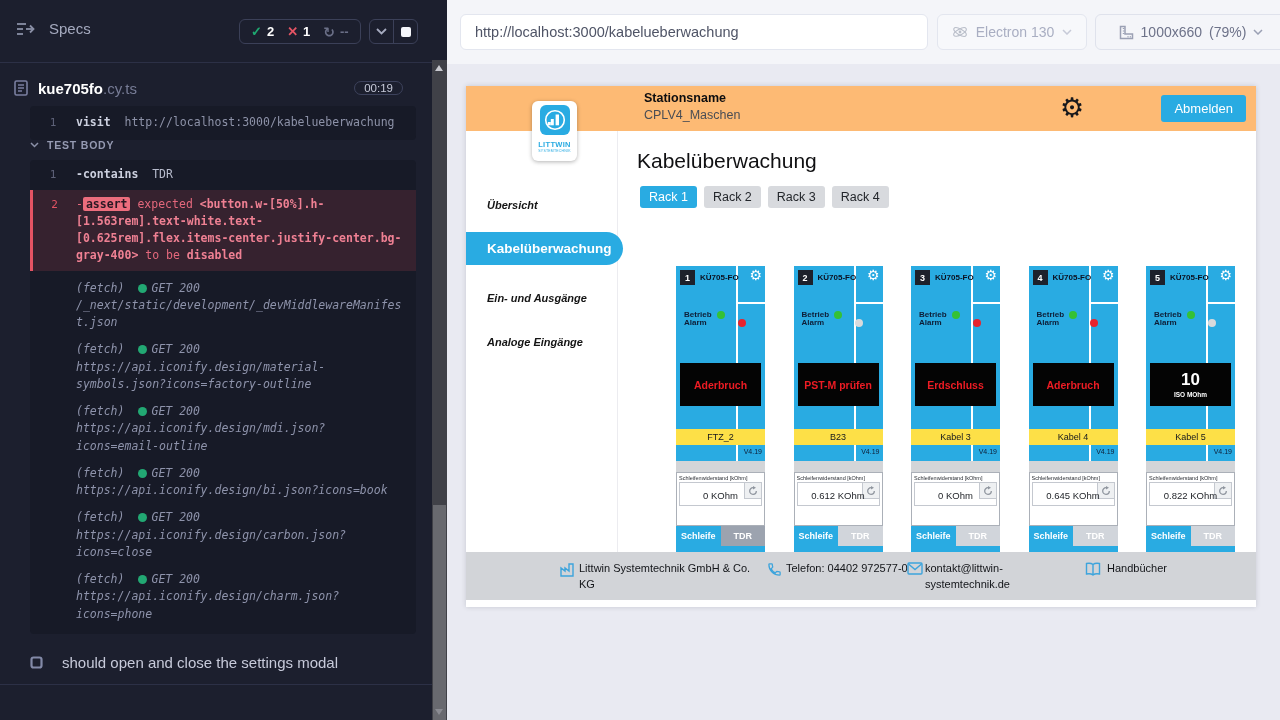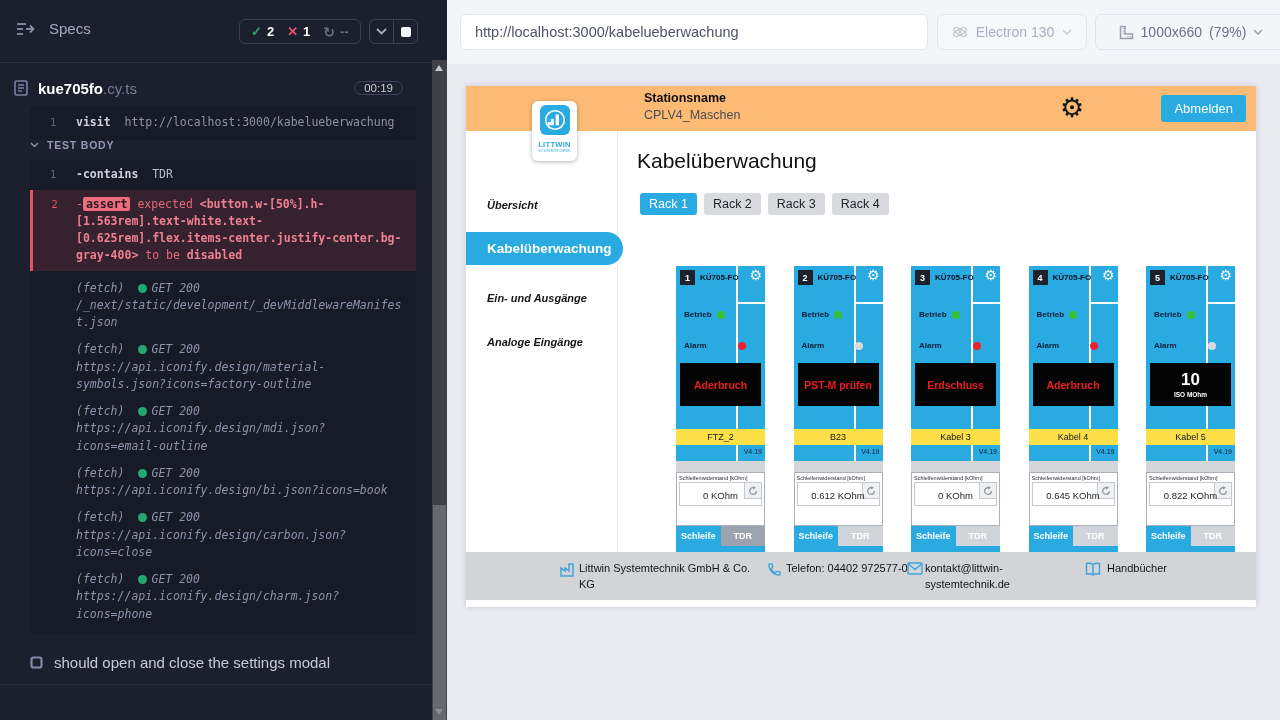--- a/index.html
+++ b/index.html
@@ -43,21 +43,21 @@
   .as-text { color:#e4687c; }
   .as-bold { color:#ef8093; font-weight:bold; }
   .as-badge { background:#ec6d7d; color:#2a1823; font-weight:bold; border-radius:2px; padding:0 3px; }
 
   .fetch { font-style:italic; color:#8e93ab; padding:5px 0; }
   .fline { display:flex; align-items:center; gap:4px; }
   .flabel { margin-right:10px; }
   .fdot { width:9px; height:9px; border-radius:50%; background:#22a873; display:inline-block; }
   .furl { overflow-wrap:break-word; }
 
-  .pending-row { position:absolute; left:30px; top:654px; display:flex; align-items:center; gap:11px; color:#c7cada; font-size:15px; }
+  .pending-row { position:absolute; left:30px; top:654px; display:flex; align-items:center; gap:19px; color:#c7cada; font-size:15px; }
   .rep-divider { position:absolute; left:0; top:684px; width:432px; border-top:1px solid #2c3046; }
 
   
   .rscroll { position:absolute; left:432px; top:0; width:15px; height:720px; background:#1c1f2e; }
   .rtrack { position:absolute; left:0; top:60px; width:15px; height:660px; background:#404148; }
   .rthumb { position:absolute; left:1px; top:445px; width:13px; height:255px; background:#68696f; }
   .arrow-up, .arrow-down { position:absolute; left:3px; width:0; height:0; border-left:4.5px solid transparent; border-right:4.5px solid transparent; }
   .arrow-up { top:5px; border-bottom:6px solid #c9cad0; }
   .arrow-down { bottom:5px; border-top:6px solid #8a8b92; }
 
@@ -80,35 +80,35 @@
   .logo-card { position:absolute; left:66px; top:15px; width:45px; height:60px; background:#fff; border-radius:6px; box-shadow:0 1px 4px rgba(0,0,0,0.3); z-index:5; text-align:center; padding-top:4px; }
   .logo-l1 { font-size:7.5px; font-weight:bold; color:#29abe2; letter-spacing:0.3px; margin-top:1px; }
   .logo-l2 { font-size:3.5px; color:#29abe2; letter-spacing:0.2px; }
 
   .app-sidebar { position:absolute; left:0; top:45px; width:152px; height:421px; background:#fff; border-right:1px solid #ececf0; }
   .nav-item { position:absolute; left:21px; font-size:11px; font-weight:bold; color:#141414; height:30px; line-height:30px; cursor:pointer;font-style:italic; }
   .nav1 { top:104px; } .nav3 { top:197px; } .nav4 { top:241px; }
   .nav-active { position:absolute; left:0; top:146px; width:157px; height:33px; background:#29abe2; border-radius:0 17px 17px 0; color:#fff; font-size:13.5px; font-weight:bold; line-height:33px; padding-left:21px; cursor:pointer; z-index:2; }
 
   .page-title { position:absolute; left:171px; top:63px; font-size:21px; color:#101012; }
-  .tabs { position:absolute; left:174px; top:107px; display:flex; gap:7px; }
+  .tabs { position:absolute; left:174px; top:100px; display:flex; gap:7px; }
   .tab { padding:4px 9px; font-size:12.5px; border-radius:3px; background:#d8dade; color:#23262b; cursor:pointer; }
   .tab.active { background:#29abe2; color:#fff; }
 
   
   .cards { position:absolute; left:210px; top:180px; display:flex; gap:28.5px; }
   .card { width:89px; height:286px; overflow:hidden; position:relative; display:flex; flex-direction:column; }
   .c-top { position:relative; height:195px; background:#29abe2; flex:none; }
   .c-vline { position:absolute; left:60px; top:0; bottom:0; width:2px; background:#fff; z-index:1; }
   .c-hline { position:absolute; left:62px; right:0; top:36px; height:2px; background:#fff; z-index:1; }
   .c-num { position:absolute; left:4px; top:4px; width:15px; height:15px; background:#1d212b; color:#fff; font-size:9px; font-weight:bold; display:flex; align-items:center; justify-content:center; z-index:2; }
   .c-model { position:absolute; left:24px; top:7px; font-size:8px; font-weight:bold; color:#0b1020; z-index:2; }
   .c-gear { position:absolute; right:3px; top:1px; font-size:14px; color:#fff; font-family:"DejaVu Sans",sans-serif; z-index:2; cursor:pointer; }
   .c-led-row { position:absolute; left:8px; display:flex; align-items:center; gap:5px; z-index:2; }
-  .c-led-row.r1 { top:44px; } .c-led-row.r2 { top:75px;gap:31px; }
+  .c-led-row.r1 { top:44px; } .c-led-row.r2 { top:52px;gap:31px; }
   .c-led-label { font-size:8px; font-weight:bold; color:#0e1d36; }
   .led { width:8px; height:8px; border-radius:50%; }
   .led.green { background:#35c135; } .led.red { background:#e8232d; } .led.off { background:#d9dadc; }
   .c-status { position:absolute; left:4px; top:97px; width:81px; height:43px; background:#040404; display:flex; flex-direction:column; align-items:center; justify-content:center; z-index:3; text-align:center; }
   .c-status-txt { color:#ed1c24; font-size:10.5px; font-weight:bold; }
   .c-status-big { color:#fff; font-size:17px; font-weight:bold; line-height:1.1; }
   .c-status-sub { color:#fff; font-size:6.5px; font-weight:bold; margin-top:2px; }
   .c-cable { position:absolute; left:0; right:0; top:163px; height:16px; background:#fde047; color:#15181e; font-size:9px; line-height:16px; text-align:center; z-index:3; }
   .c-ver { position:absolute; right:3px; top:182px; font-size:7px; color:#0e1d36; z-index:2; }
   .c-sep { height:11px; background:#d3d5d8; flex:none; }

